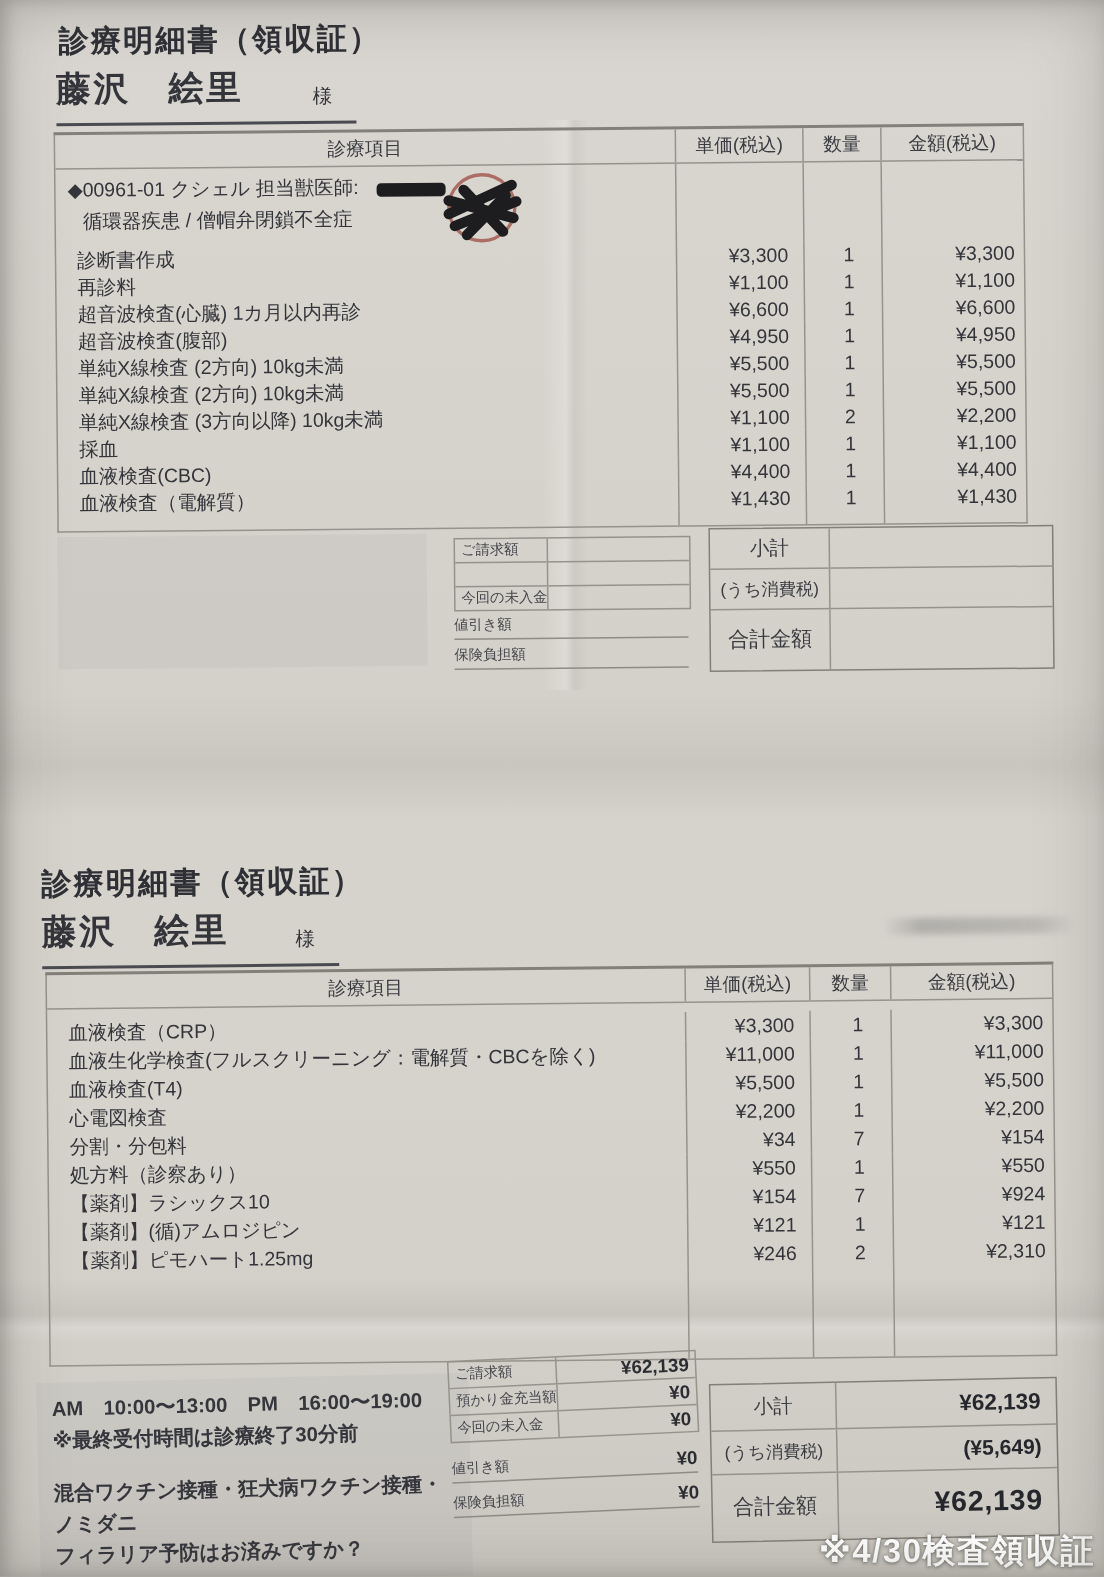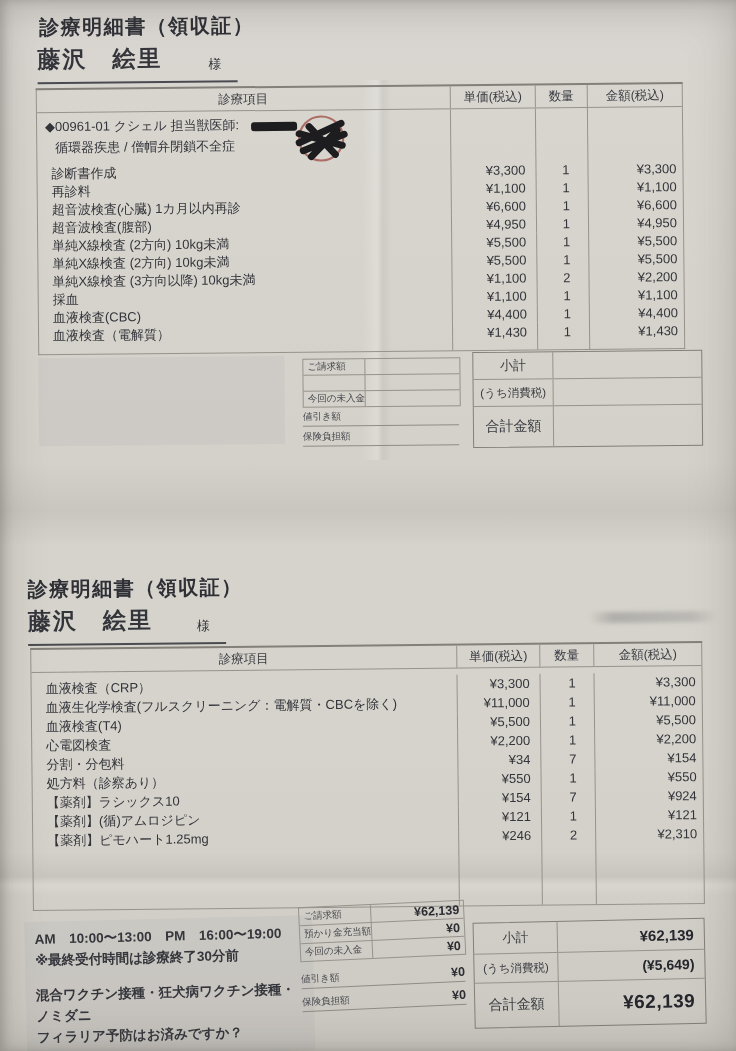--- a/index.html
+++ b/index.html
@@ -387,13 +387,14 @@
         <span class="xl" style="font-size:11.5px;">(うち消費税)</span>
         <span class="xv" style="font-size:14px;">(¥5,649)</span>
       </div>
       <div class="xrow" style="height:44px;">
         <span class="xl" style="font-size:14px;">合計金額</span>
         <span class="xv" style="font-size:19px;letter-spacing:.5px;">¥62,139</span>
       </div>
     </div>
   </div>
 
+  <div class="annotation">※4/30検査領収証</div>
 </div>
 
 </body></html>

